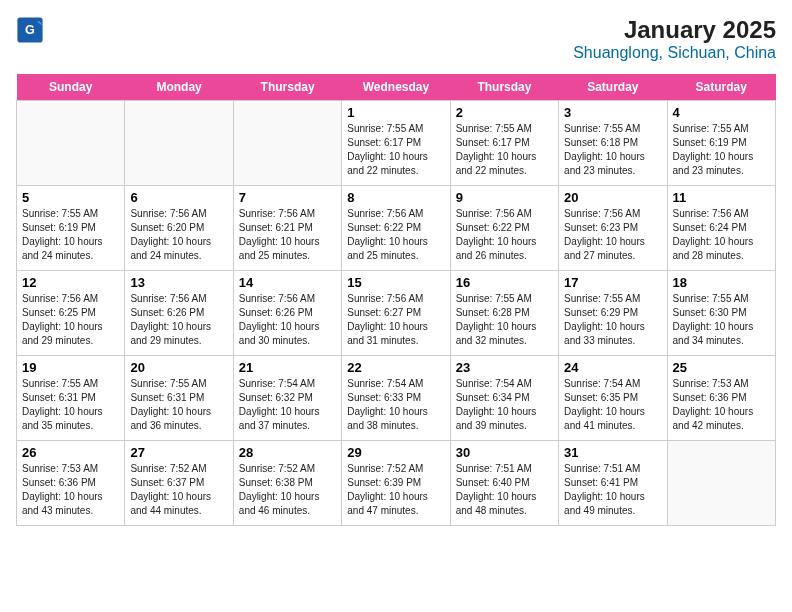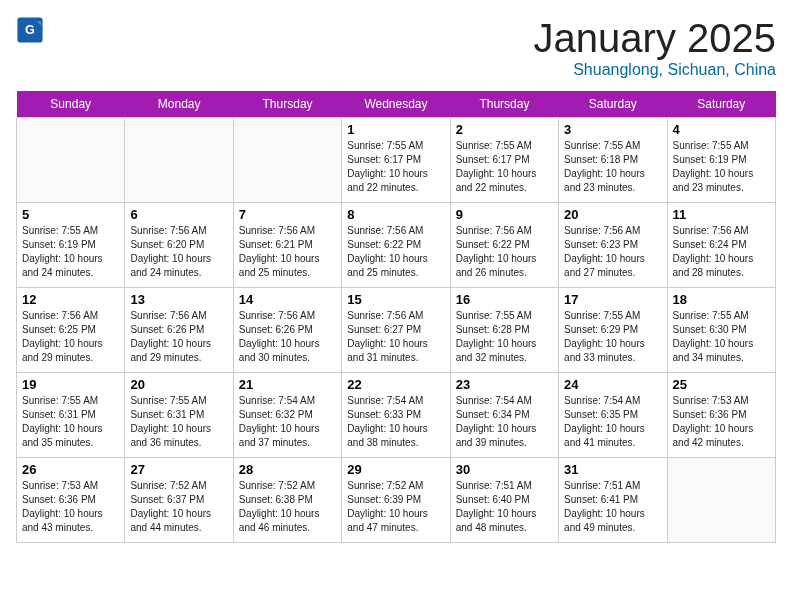--- a/index.html
+++ b/index.html
@@ -22,38 +22,38 @@
     }
     .logo-icon {
       width: 28px;
       height: 28px;
       margin-right: 4px;
     }
     .title-block {
       text-align: right;
     }
     .main-title {
-      font-size: 40px;
-      font-weight: normal;
+      font-size: 24px;
+      font-weight: bold;
       color: #222;
     }
     .subtitle {
       font-size: 16px;
       color: #0369a1;
     }
     table {
       width: 100%;
       border-collapse: collapse;
       font-size: 11px;
     }
     .day-header {
-      background-color: #a21caf;
+      background-color: #ec4899;
       color: #fff;
       padding: 6px 4px;
-      font-weight: normal;
+      font-weight: bold;
       font-size: 12px;
     }
     td {
       border: 1px solid #ccc;
       vertical-align: top;
       padding: 4px 5px;
       width: calc(100% / 7);
       min-height: 80px;
       background: #fff;
     }

